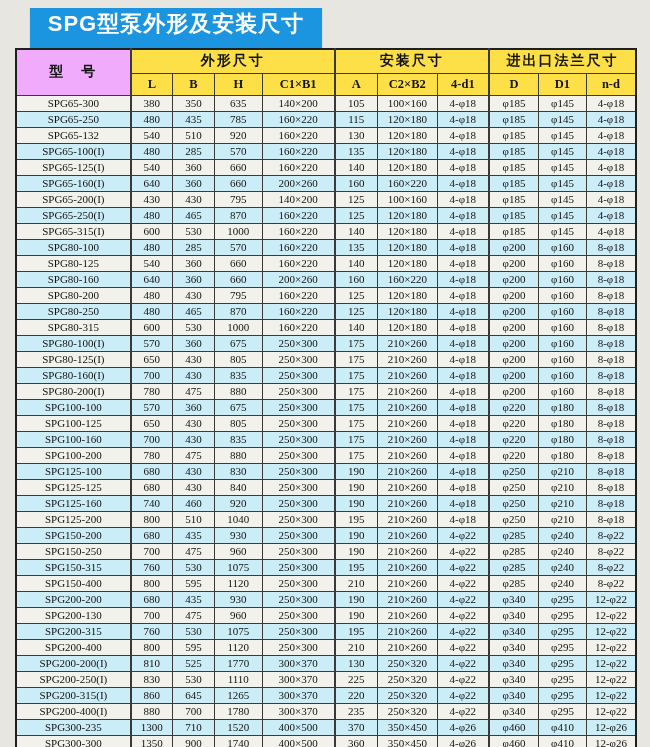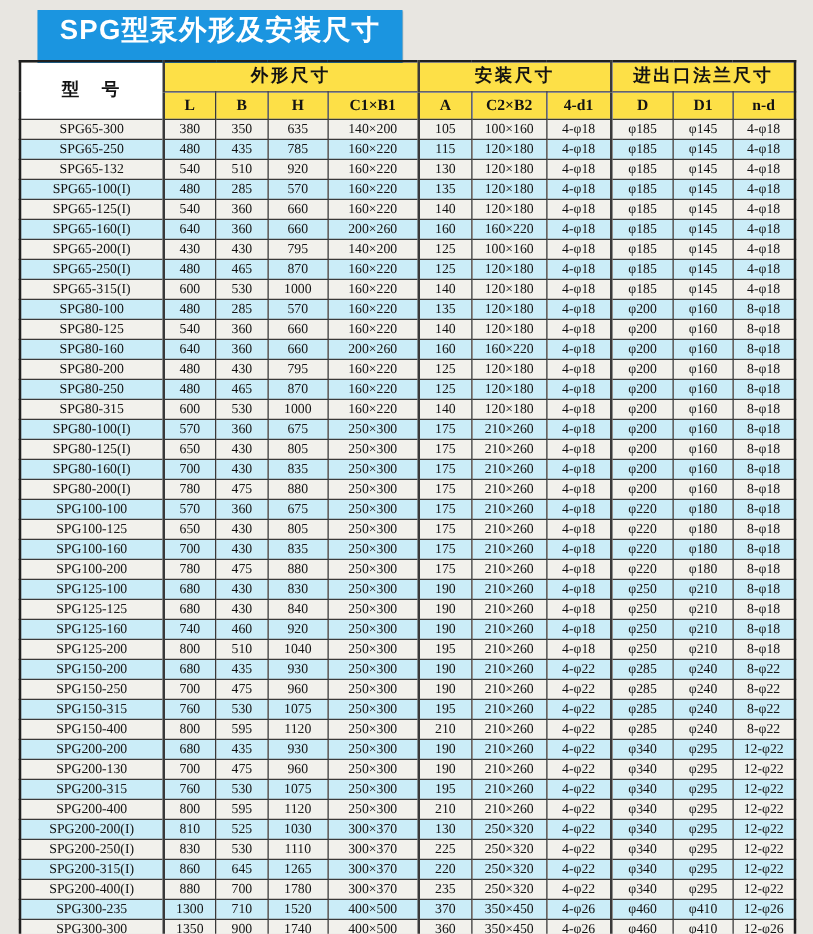--- a/index.html
+++ b/index.html
@@ -42,21 +42,21 @@
     white-space: nowrap;
   }
   thead th { background: #fde047; }
   tr.group-row th {
     height: 24px;
     font-size: 14px;
     font-weight: bold;
     letter-spacing: 2px;
   }
   th.model-th {
-    background: #ffffff;
+    background: #f0abfc;
     font-size: 15px;
     font-weight: bold;
     letter-spacing: 6px;
   }
   tr.sub-row th {
     height: 22px;
     font-size: 12.5px;
     font-weight: bold;
     font-family: "Liberation Serif", "DejaVu Serif", serif;
   }
@@ -562,21 +562,21 @@
         <td>210×260</td>
         <td>4-φ22</td>
         <td class="thickL">φ340</td>
         <td>φ295</td>
         <td>12-φ22</td>
       </tr>
       <tr>
         <td>SPG200-200(I)</td>
         <td class="thickL">810</td>
         <td>525</td>
-        <td>1030</td>
+        <td>1770</td>
         <td>300×370</td>
         <td class="thickL">130</td>
         <td>250×320</td>
         <td>4-φ22</td>
         <td class="thickL">φ340</td>
         <td>φ295</td>
         <td>12-φ22</td>
       </tr>
       <tr>
         <td>SPG200-250(I)</td>

